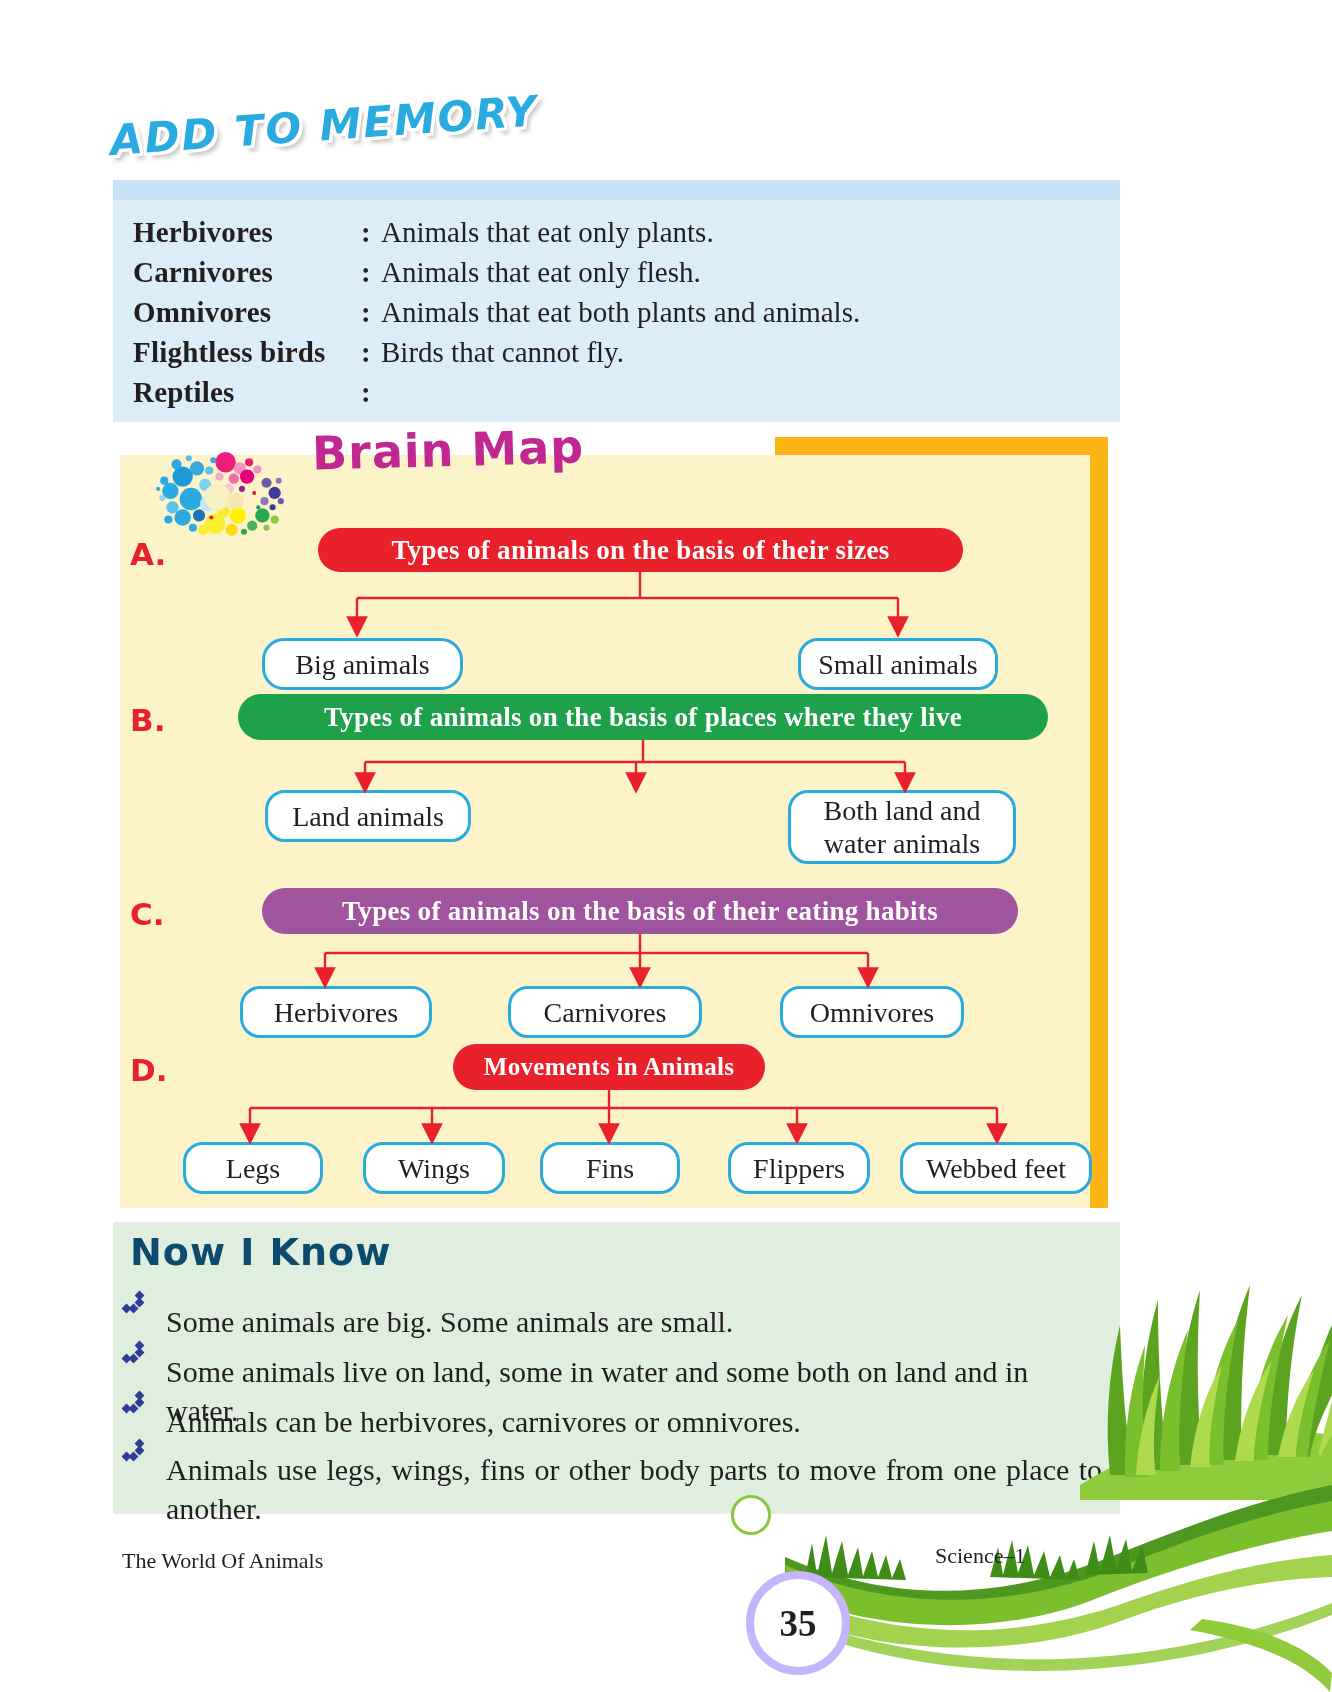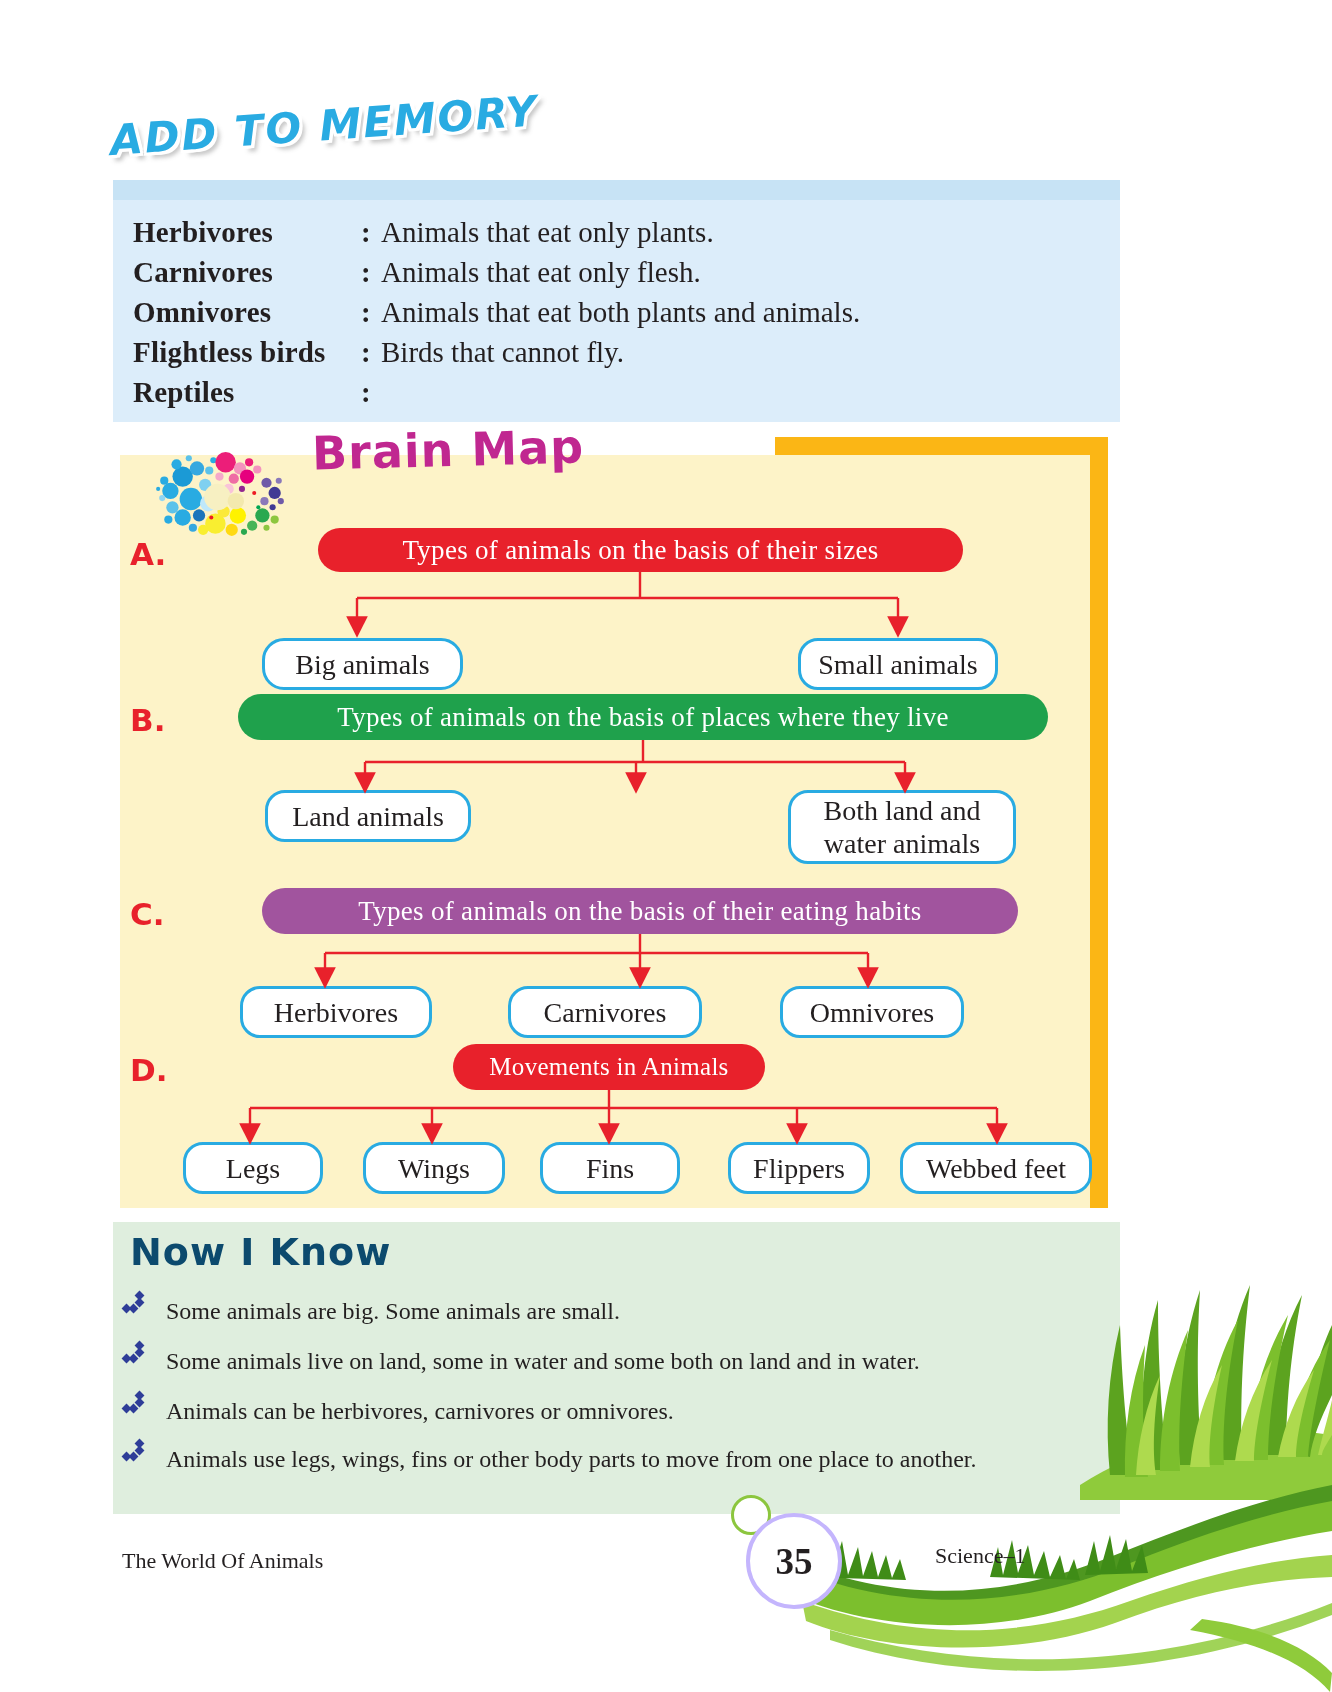--- a/index.html
+++ b/index.html
@@ -21,46 +21,46 @@
   .def-colon{width:20px;font-weight:bold;}
   .def-text{flex:1;}
 
   
   .yellow-panel{left:120px;top:455px;width:985px;height:753px;background:#fdf3c8;}
   .orange-h{left:775px;top:437px;width:333px;height:18px;background:#fbb615;}
   .orange-v{left:1090px;top:437px;width:18px;height:771px;background:#fbb615;}
   .bm-title{left:312px;top:423px;font-family:"DejaVu Sans","Liberation Sans",sans-serif;
             font-weight:bold;font-size:46px;color:#c02790;transform:rotate(-1.5deg);letter-spacing:1px;}
   .sec-label{font-size:31px;font-weight:bold;color:#e8212b;left:130px;font-family:"DejaVu Sans",sans-serif;}
-  .pill{border-radius:24px;color:#fff;font-weight:normal;font-size:27px;display:flex;
+  .pill{border-radius:24px;color:#fff;font-weight:bold;font-size:27px;display:flex;
         align-items:center;justify-content:center;letter-spacing:.3px;text-align:center;}
   .pill-red{background:#e8212b;}
   .pill-green{background:#1fa14c;}
   .pill-purple{background:#a1549e;}
   .node{background:#ffffff;border:3px solid #29abe2;border-radius:20px;font-size:28px;
         display:flex;align-items:center;justify-content:center;text-align:center;line-height:33px;}
 
   
   .nik-panel{left:113px;top:1222px;width:1007px;height:292px;background:#dfeede;}
   .nik-title{left:17px;top:8px;font-family:"DejaVu Sans","Liberation Sans",sans-serif;
              font-weight:bold;font-size:38px;color:#0c4a6e;letter-spacing:1px;}
   .nik-item{position:absolute;left:17px;width:972px;display:flex;align-items:flex-start;}
   .nik-bullet{width:36px;padding-top:7px;flex:0 0 36px;}
   .diamond4{position:relative;width:19px;height:19px;}
   .diamond4 i{position:absolute;width:7px;height:7px;background:#2e3d98;transform:rotate(45deg);}
   .diamond4 i:nth-child(1){left:6px;top:0;}
   .diamond4 i:nth-child(2){left:6px;bottom:0;}
   .diamond4 i:nth-child(3){left:0;top:6px;}
   .diamond4 i:nth-child(4){right:0;top:6px;}
-  .nik-text{font-size:24px;line-height:39px;flex:1;}
+  .nik-text{font-size:30px;line-height:39px;flex:1;margin-top:10px;}
   .nik-text.justify{text-align:justify;}
 
   
   .footer-left{left:122px;top:1548px;font-size:22px;}
-  .pg-circle{left:746px;top:1513px;width:88px;height:88px;border:4px solid #c4b5fd;border-radius:50%;
+  .pg-circle{left:746px;top:1571px;width:88px;height:88px;border:8px solid #c4b5fd;border-radius:50%;
              background:#fff;z-index:5;display:flex;align-items:center;justify-content:center;}
   .pg-num{font-size:37px;font-weight:bold;}
   .pg-circle-small{left:731px;top:1495px;width:34px;height:34px;border:3px solid #8cc63e;
                    border-radius:50%;background:#fff;z-index:4;}
   .footer-right{left:935px;top:1543px;font-size:22px;z-index:6;}
   .grass-svg{left:690px;top:1285px;z-index:3;}
   .connectors{left:120px;top:455px;z-index:2;}
   .brain-svg{left:152px;top:452px;}
 </style>
 </head>

